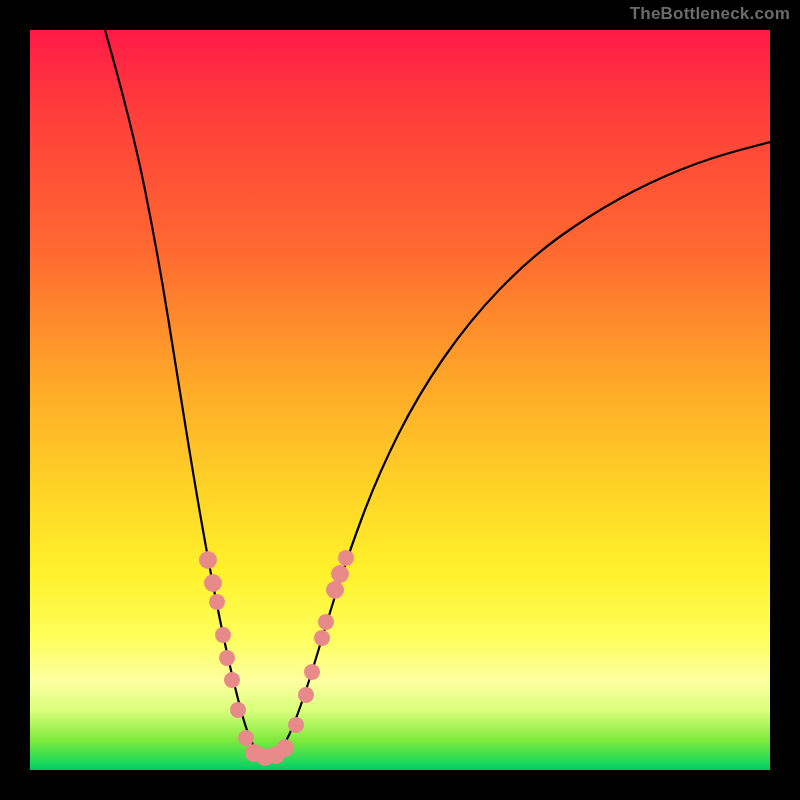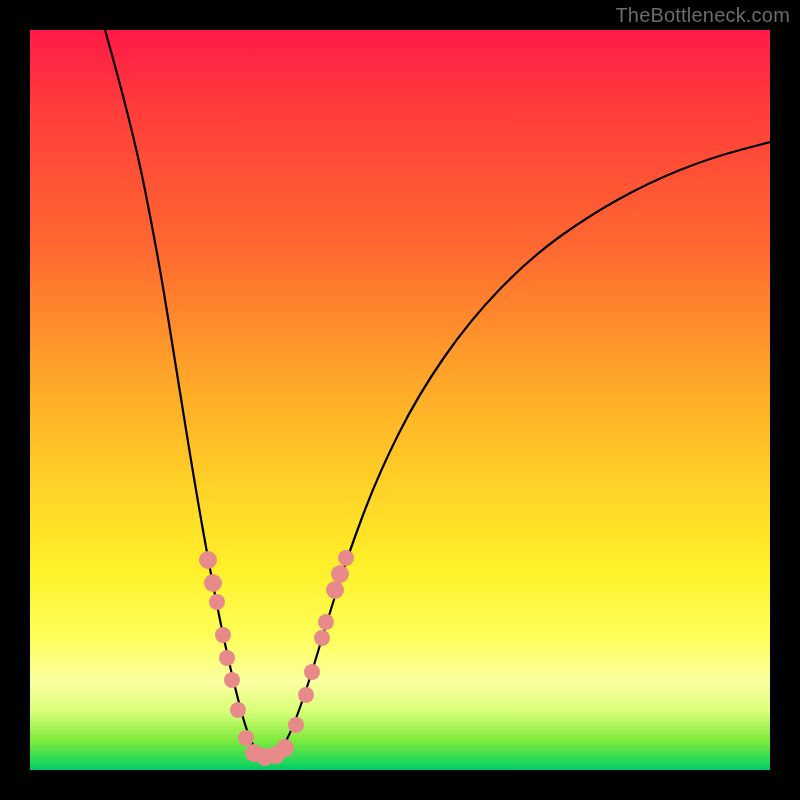--- a/index.html
+++ b/index.html
@@ -40,22 +40,22 @@
       #7eea3c 96%,
       #1ed85a 99%,
       #00c96a 100%
     );
   }
   .watermark {
     position: absolute;
     top: 4px;
     right: 10px;
     color: #6b6b6b;
-    font-size: 20px;
-    font-weight: 400;
+    font-size: 17px;
+    font-weight: 700;
     letter-spacing: 0.2px;
     z-index: 5;
     user-select: none;
   }
   svg.curve {
     position: absolute;
     left: 0;
     top: 0;
     width: 740px;
     height: 740px;

